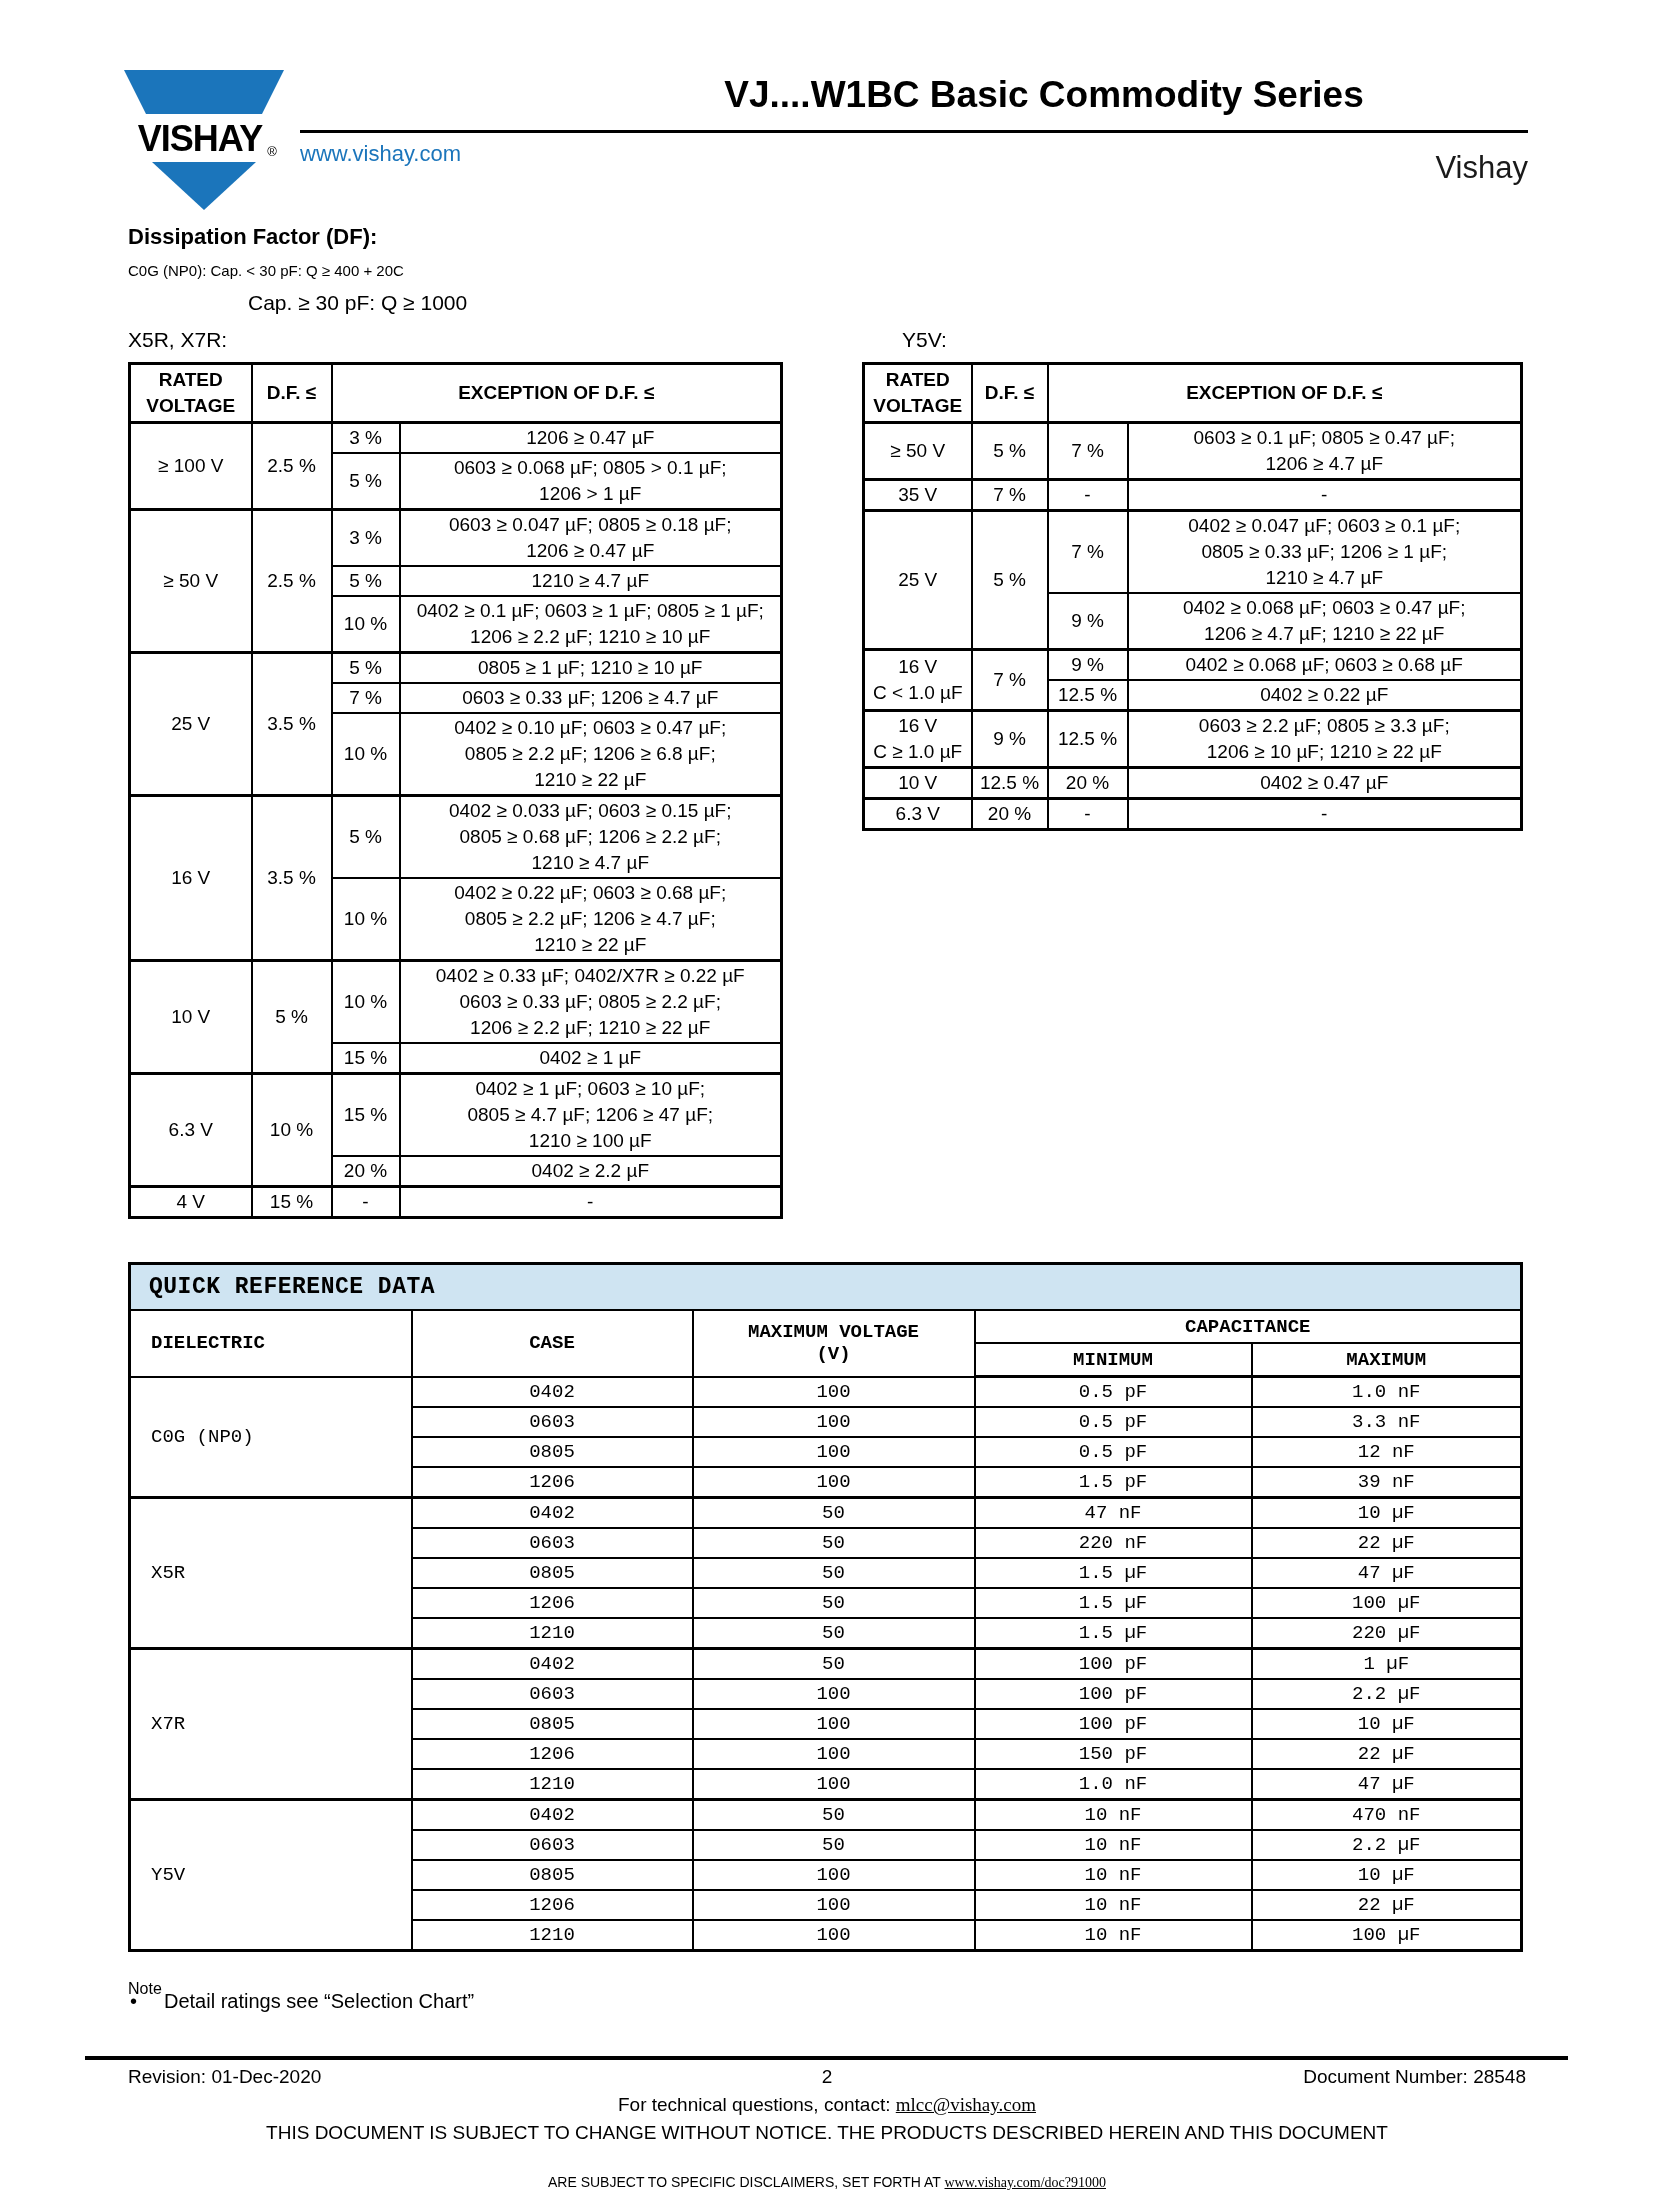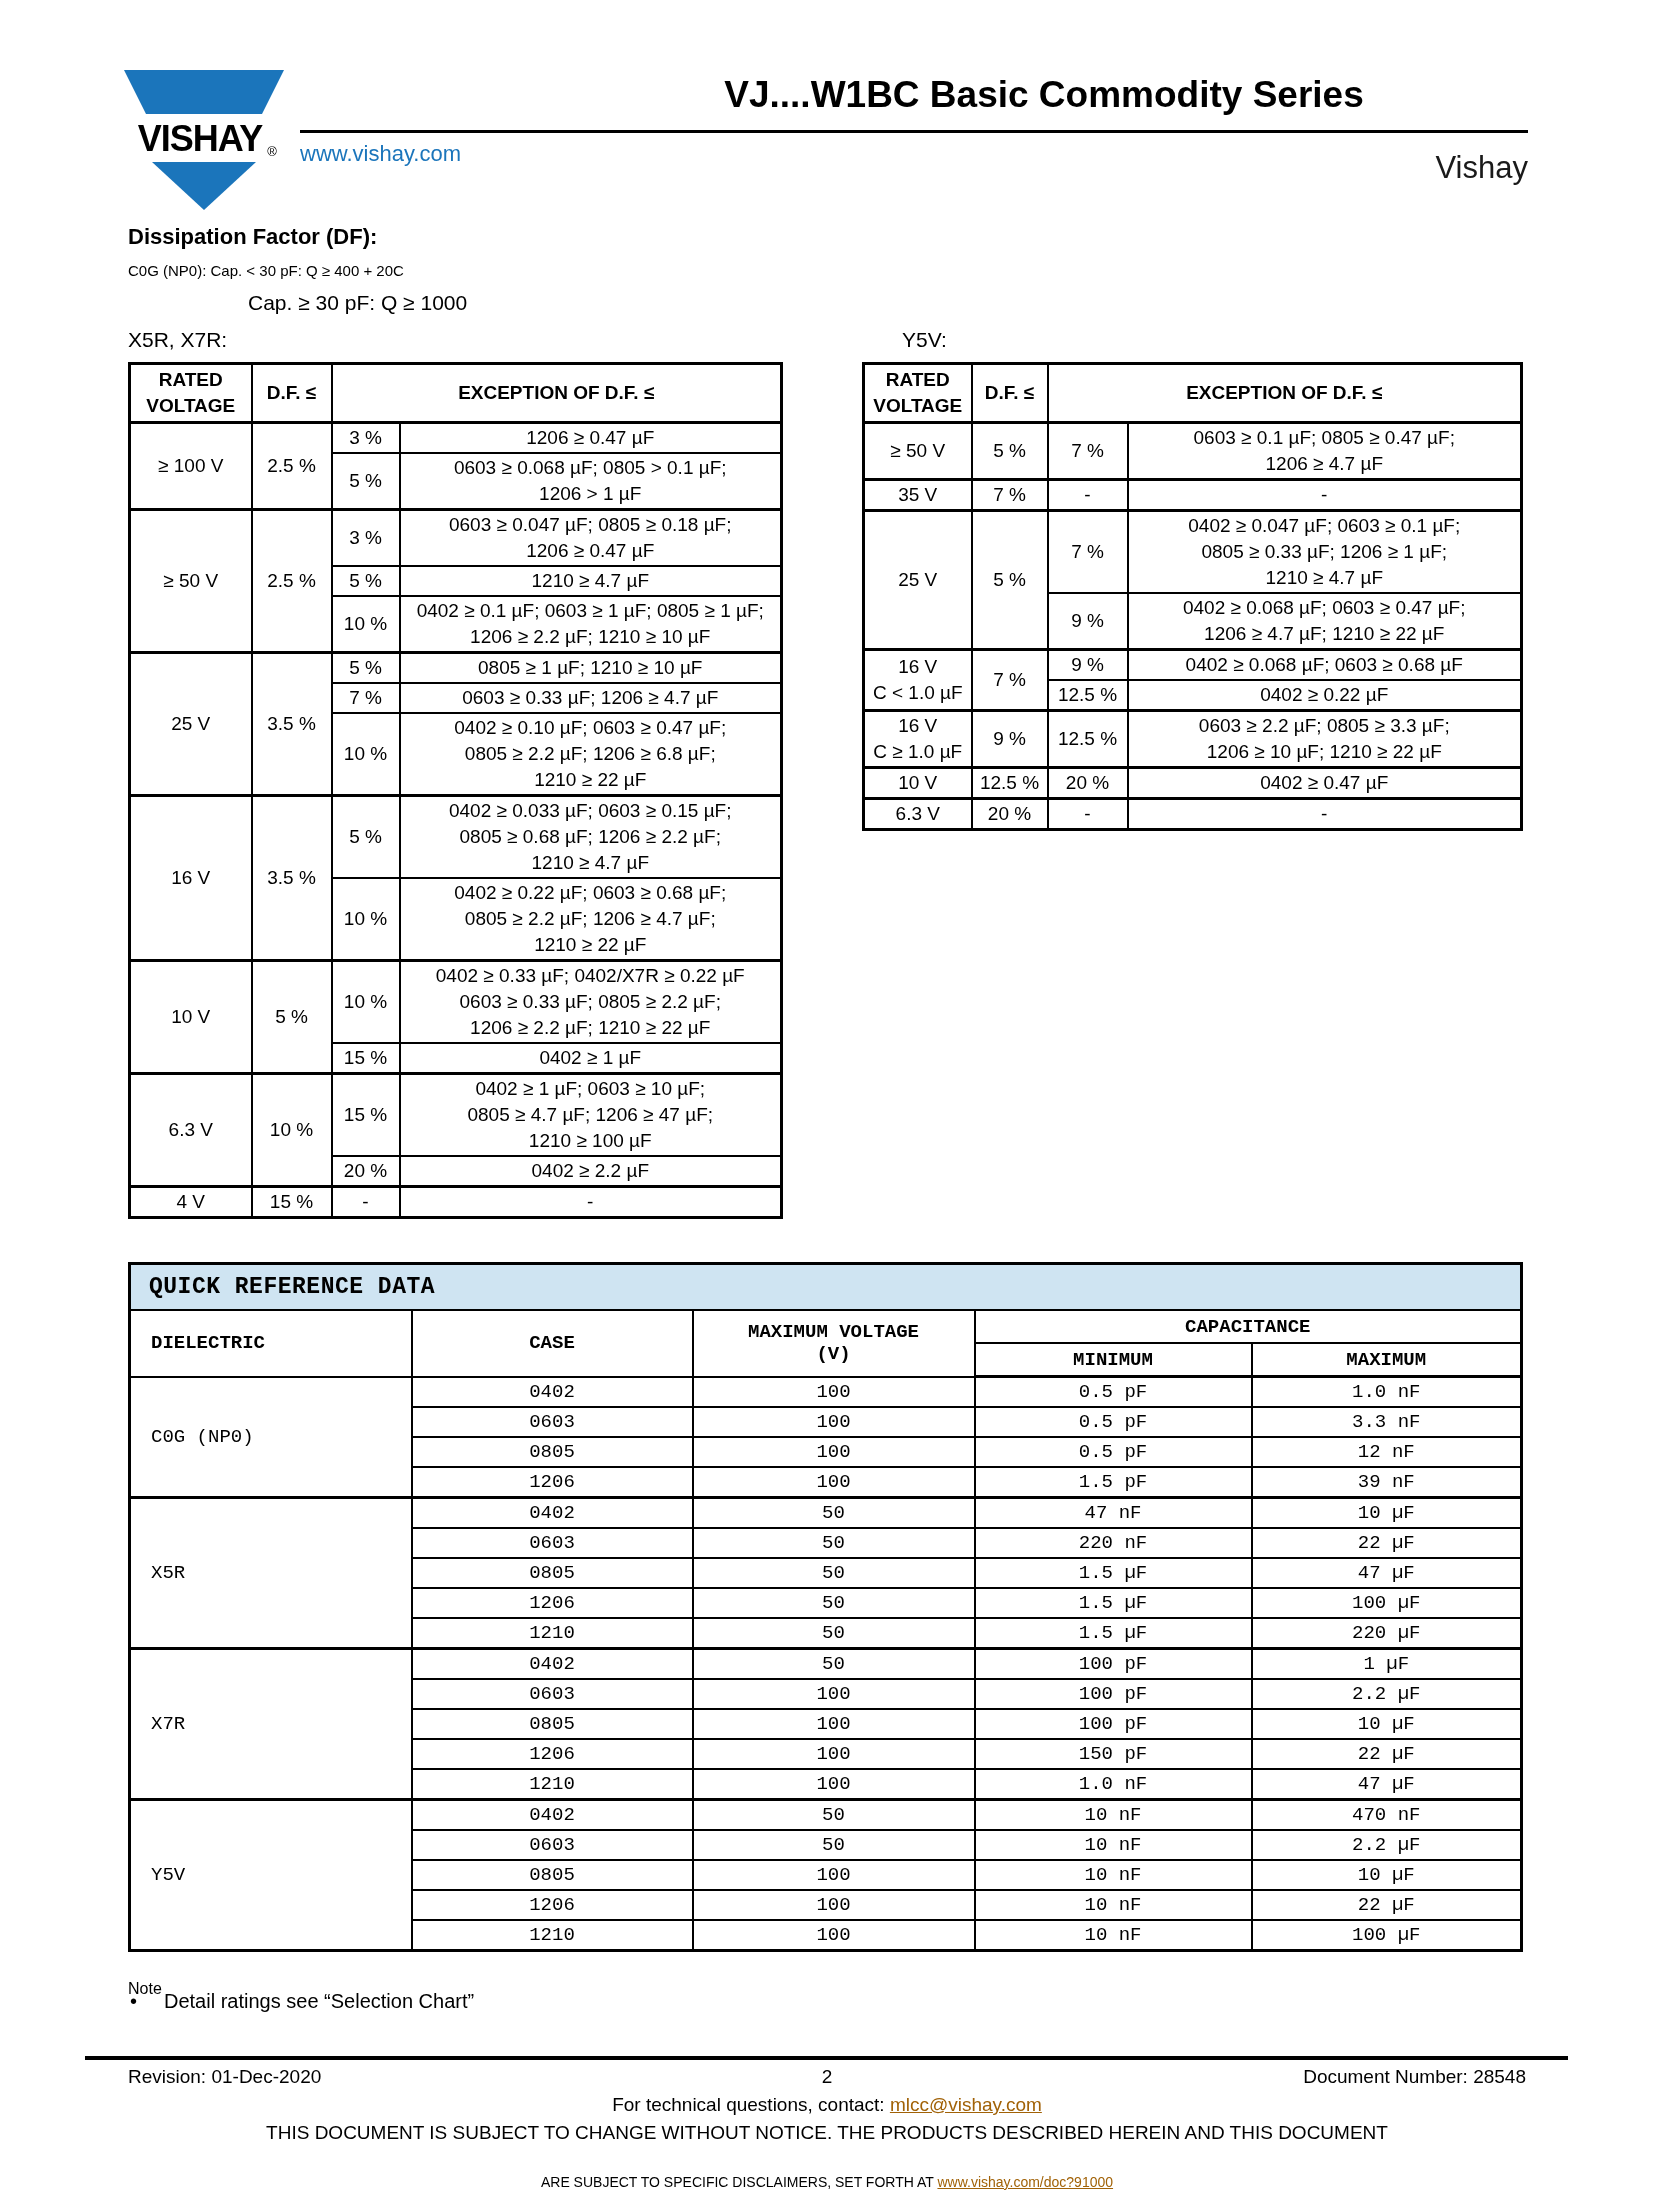--- a/index.html
+++ b/index.html
@@ -55,21 +55,21 @@
   #note-bullet { position:absolute; left:130px; top:1990px; font-size:20px; }
   #note-bullet .bullet-char { display:inline-block; width:34px; }
   
   #footer-rule { position:absolute; left:85px; right:86px; top:2056px; height:4px; background:#000; }
   #footer-revision { position:absolute; left:128px; top:2066px; font-size:19px; }
   #footer-page { position:absolute; left:0; right:0; top:2066px; text-align:center; font-size:19px; }
   #footer-docnum { position:absolute; right:128px; top:2066px; font-size:19px; }
   #footer-contact { position:absolute; left:0; right:0; top:2094px; text-align:center; font-size:19px; }
   #footer-disc1 { position:absolute; left:0; right:0; top:2122px; text-align:center; font-size:19px; }
   #footer-disc2 { position:absolute; left:0; right:0; top:2148px; text-align:center; font-size:14px;margin-top:26px; }
-  a.doc-link { color:#a16207; text-decoration:underline; }
+  a.doc-link { color:#000000; text-decoration:underline;font-family:Liberation Serif, serif; }
 </style>
 </head>
 <body>
 
 <div class="page">
 
   <div id="header-logo">
     <svg width="176" height="140" viewBox="0 0 176 140" xmlns="http://www.w3.org/2000/svg">
       <polygon points="8,0 168,0 146,44 30,44" fill="#1b75bb"></polygon>
       <polygon points="36,92 140,92 88,140" fill="#1b75bb"></polygon>

